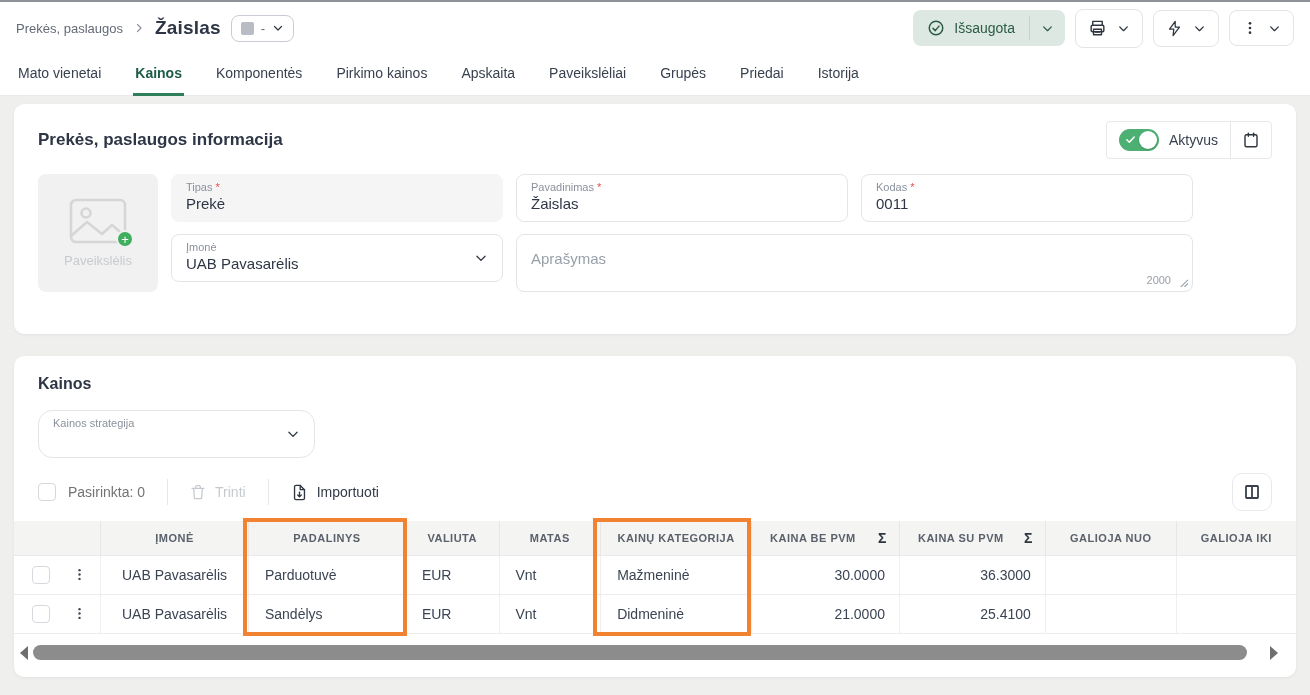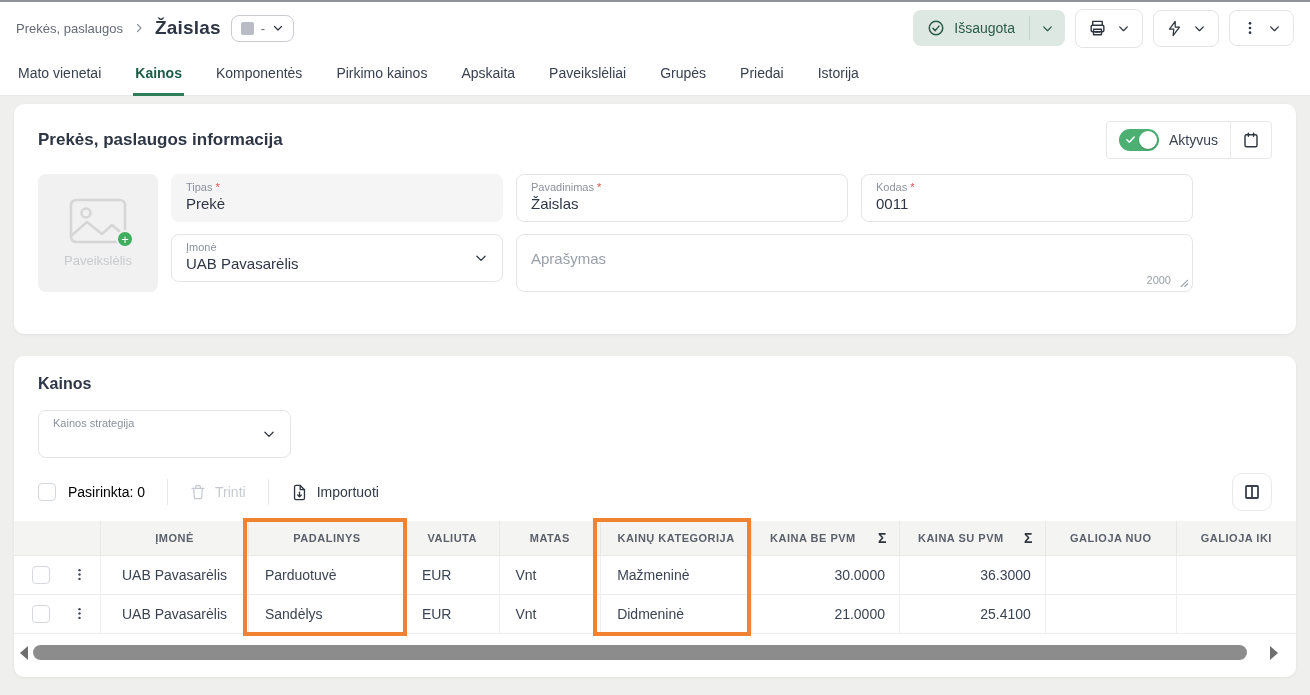--- a/index.html
+++ b/index.html
@@ -65,25 +65,25 @@
   .f-value { font-size:15px; color:#2e3645; margin-top:2px; }
   .field .dd-chevron { position:absolute; right:14px; top:16px; color:#2f3640; }
   .textarea-field { width:677px; height:58px; border:1px solid #e4e5e8; border-radius:8px; position:relative; padding:15px 14px; cursor:text; }
   .ta-placeholder { font-size:15px; color:#99a0a9; }
   .ta-counter { position:absolute; right:21px; bottom:5px; font-size:11px; color:#9aa0a8; }
   .ta-resize { position:absolute; right:4px; bottom:4px; color:#9aa0a8; cursor:nwse-resize; }
 
   
   .prices-card { padding-bottom:10px; }
   .prices-title { font-size:16px; font-weight:bold; margin:0 24px; padding:19px 0 17px; }
-  .strategy-field { margin:0 24px 15px; width:253px; cursor:pointer; }
+  .strategy-field { margin:0 24px 15px; width:277px; cursor:pointer;border-radius:14px; }
   .toolbar-row { display:flex; align-items:center; justify-content:space-between; margin:0 24px 10px; }
   .toolbar-left { display:flex; align-items:center; }
   .checkbox { width:18px; height:18px; border:1px solid #d5d8dc; border-radius:4px; background:#fff; cursor:pointer; flex:none; }
-  .sel-label { font-size:14px; color:#000000; margin-left:12px; }
+  .sel-label { font-size:14px; color:#737373; margin-left:12px; }
   .t-divider { width:1px; height:26px; background:#e6e7e9; margin:0 22px; }
   .tool-btn { display:flex; align-items:center; gap:9px; cursor:pointer; font-size:14px; color:#333b48; }
   .tool-btn.disabled { color:#c6cad0; cursor:default; }
   .columns-btn { width:40px; height:38px; border:1px solid #e8e9eb; border-radius:10px; display:flex; align-items:center; justify-content:center; cursor:pointer; color:#3a414d; }
 
   .table-wrap { position:relative; }
   table { width:100%; border-collapse:collapse; table-layout:fixed; }
   thead th { height:34px; background:#f4f4f3; font-size:11px; font-weight:bold; color:#5a616b; letter-spacing:.5px; border-right:1px solid #e7e7e6; border-bottom:1px solid #e9e9e9; }
   thead th:last-child { border-right:none; }
   tbody td { height:39px; font-size:14px; color:#3b4453; border-right:1px solid #efefef; border-bottom:1px solid #ececec; background:#fff; }

